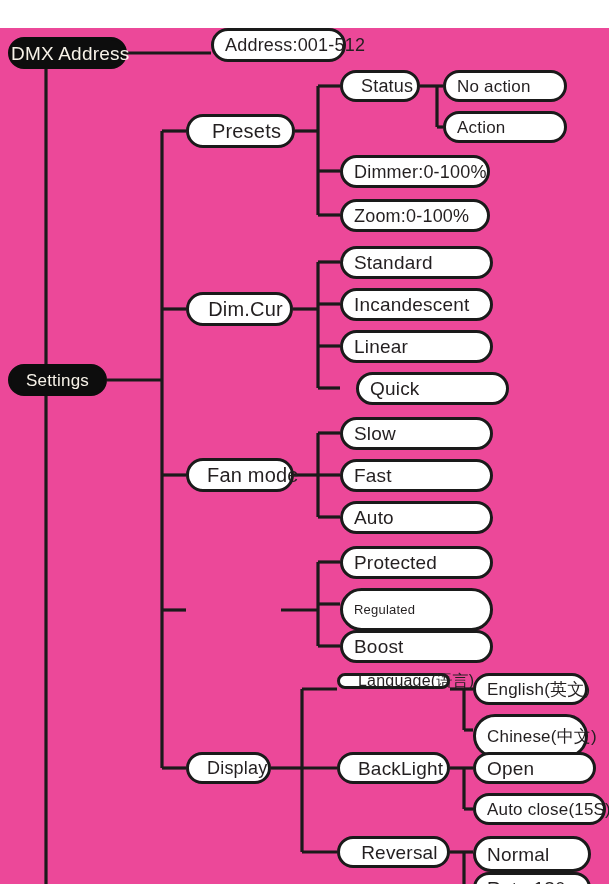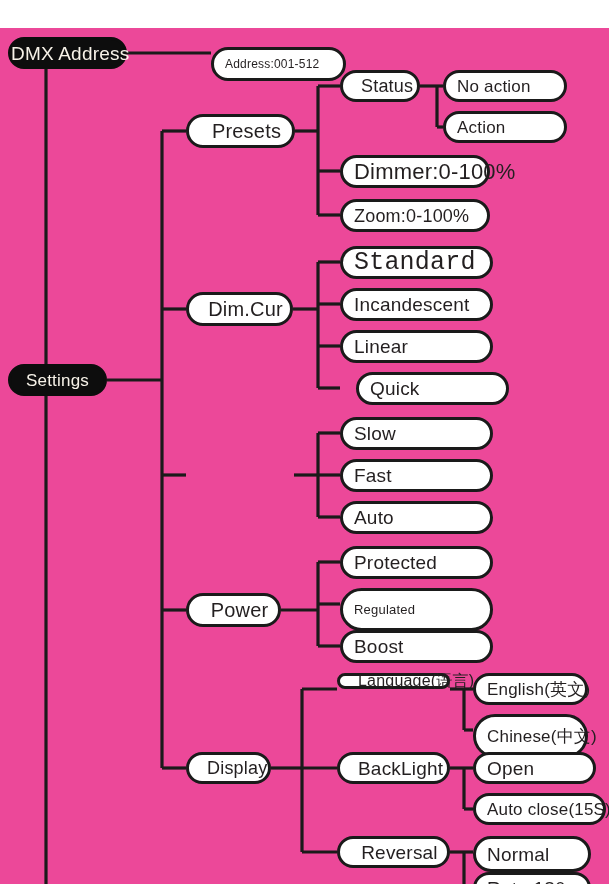--- a/index.html
+++ b/index.html
@@ -137,62 +137,62 @@
   </svg>
 
   <div class="node root" style="left:8px; top:9px; width:119px; height:32px; font-size:19px;">
     <span class="lbl">DMX Address</span>
   </div>
 
   <div class="node root" style="left:8px; top:336px; width:99px; height:32px; font-size:17px;">
     <span class="lbl">Settings</span>
   </div>
 
-  <div class="node" style="left:211px; top:19px; width:135px; height:34px; font-size:12px;">
+  <div class="node" style="left:211px; top:0; width:135px; height:34px; font-size:18px;">
     <span class="lbl">Address:001-512</span>
   </div>
 
   <div class="node ctr" style="left:186px; top:86px; width:109px; height:34px; font-size:20px;">
     <span class="lbl">Presets</span>
   </div>
 
   <div class="node ctr" style="left:186px; top:264px; width:107px; height:34px; font-size:20px;">
     <span class="lbl">Dim.Cur</span>
   </div>
 
-
-  <div class="node ctr" style="left:186px; top:565px; width:95px; height:34px; font-size:20px;">
-    <span class="lbl">Power</span>
-  </div>
+  <div class="node ctr" style="left:186px; top:430px; width:108px; height:34px; font-size:20px;">
+    <span class="lbl">Fan mode</span>
+  </div>
+
 
   <div class="node ctr" style="left:186px; top:724px; width:85px; height:32px; font-size:18px;">
     <span class="lbl">Display</span>
   </div>
 
   <div class="node ctr" style="left:340px; top:42px; width:80px; height:32px; font-size:18px;">
     <span class="lbl">Status</span>
   </div>
 
   <div class="node" style="left:443px; top:42px; width:124px; height:32px; font-size:17px;">
     <span class="lbl">No action</span>
   </div>
 
   <div class="node" style="left:443px; top:83px; width:124px; height:32px; font-size:17px;">
     <span class="lbl">Action</span>
   </div>
 
-  <div class="node" style="left:340px; top:127px; width:150px; height:33px; font-size:22px;">
+  <div class="node" style="left:340px; top:127px; width:150px; height:33px; font-size:18px;">
     <span class="lbl">Dimmer:0-100%</span>
   </div>
 
   <div class="node" style="left:340px; top:171px; width:150px; height:33px; font-size:18px;">
     <span class="lbl">Zoom:0-100%</span>
   </div>
 
-  <div class="node" style="left:340px; top:218px; width:153px; height:33px; font-size:25px;font-family:Liberation Mono, monospace;">
+  <div class="node" style="left:340px; top:218px; width:153px; height:33px; font-size:19px;">
     <span class="lbl">Standard</span>
   </div>
 
   <div class="node" style="left:340px; top:260px; width:153px; height:33px; font-size:19px;">
     <span class="lbl">Incandescent</span>
   </div>
 
   <div class="node" style="left:340px; top:302px; width:153px; height:33px; font-size:19px;">
     <span class="lbl">Linear</span>
   </div>

